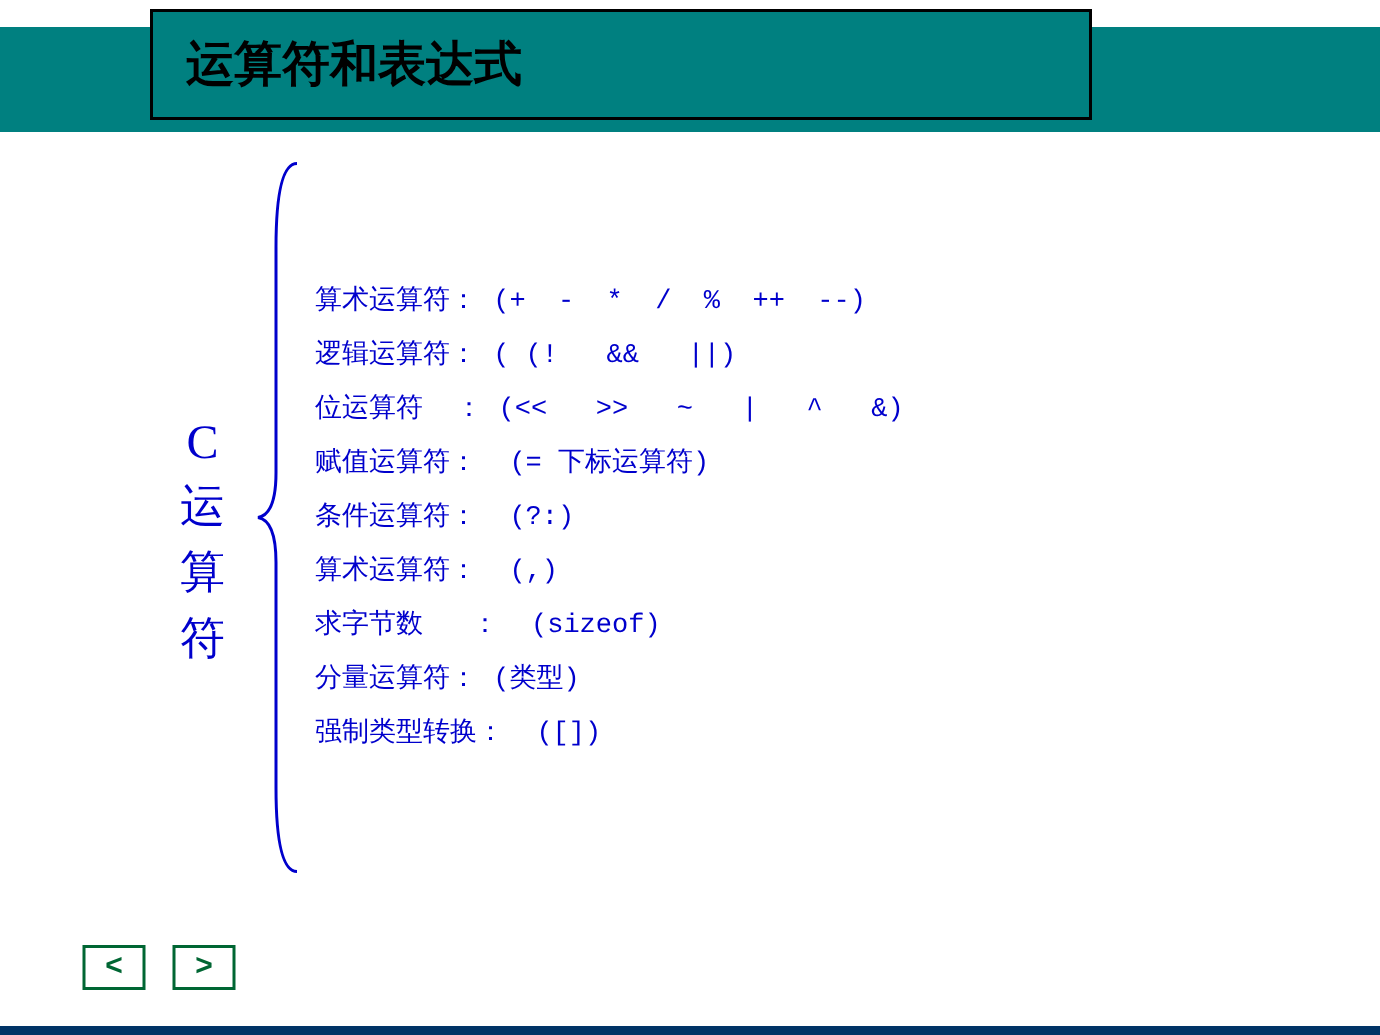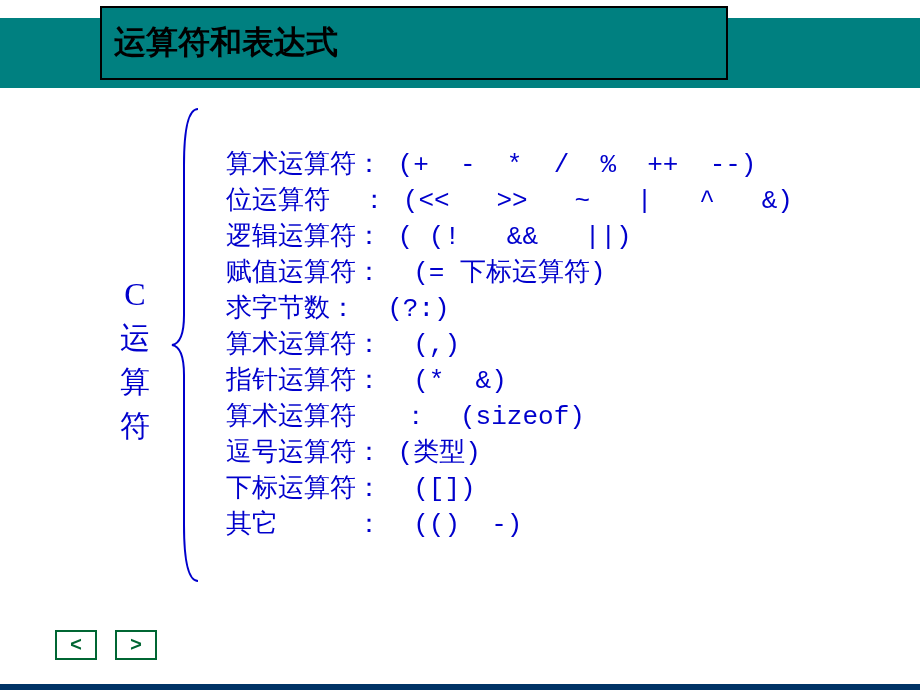--- a/index.html
+++ b/index.html
@@ -26,21 +26,21 @@
     .title-box {
       position: absolute;
       top: 6px;
       left: 100px;
       width: 628px;
       height: 74px;
       background: #008080;
       border: 2px solid #000000;
       display: flex;
       align-items: center;
-      padding-left: 12px;
+      padding-left: 22px;
     }
     .title-text {
       font-size: 32px;
       font-weight: bold;
       color: #000000;
       font-family: "SimHei", "黑体", sans-serif;
     }
     .content-area {
       position: absolute;
       top: 105px;
@@ -64,25 +64,24 @@
     .brace-col {
       width: 32px;
       position: relative;
     }
     .brace-svg {
       display: block;
     }
     .list-col {
       flex: 1;
       color: #0000cc;
-      font-size: 26px;
+      font-size: 18px;
       line-height: 36px;
       padding-left: 8px;
       font-family: "SimSun", "宋体", "Courier New", monospace;
-      margin-left: 16px;
     }
     .list-row {
       white-space: pre;
       margin-bottom: 0;
     }
     .nav-buttons {
       position: absolute;
       left: 55px;
       bottom: 30px;
       display: flex;
@@ -126,30 +125,28 @@
     <div>算</div>
     <div>符</div>
   </div>
   <div class="brace-col">
     <svg class="brace-svg" width="32" height="480" viewBox="0 0 32 480">
       <path d="M 28 4 Q 14 4 14 60 L 14 210 Q 14 238 2 240 Q 14 242 14 270 L 14 420 Q 14 476 28 476" fill="none" stroke="#0000cc" stroke-width="2"></path>
     </svg>
   </div>
   <div class="list-col">
     <div class="list-row">算术运算符： (+  -  *  /  %  ++  --)</div>
+    <div class="list-row">逻辑运算符： ( (!   &amp;&amp;   ||)</div>
     <div class="list-row">位运算符  ： (&lt;&lt;   &gt;&gt;   ~   |   ^   &amp;)</div>
-    <div class="list-row">逻辑运算符： ( (!   &amp;&amp;   ||)</div>
     <div class="list-row">赋值运算符：  (= 下标运算符)</div>
-    <div class="list-row">求字节数：  (?:)</div>
+    <div class="list-row">条件运算符：  (?:)</div>
     <div class="list-row">算术运算符：  (,)</div>
-    <div class="list-row">指针运算符：  (*  &amp;)</div>
-    <div class="list-row">算术运算符   ：  (sizeof)</div>
-    <div class="list-row">逗号运算符： (类型)</div>
-    <div class="list-row">下标运算符：  ([])</div>
-    <div class="list-row">其它     ：  (()  -)</div>
+    <div class="list-row">求字节数   ：  (sizeof)</div>
+    <div class="list-row">分量运算符： (类型)</div>
+    <div class="list-row">强制类型转换：  ([])</div>
   </div>
 </div>
 
 <div class="nav-buttons">
   <div class="nav-btn">&lt;</div>
   <div class="nav-btn">&gt;</div>
 </div>
 
 <div class="bottom-edge"></div>
 

